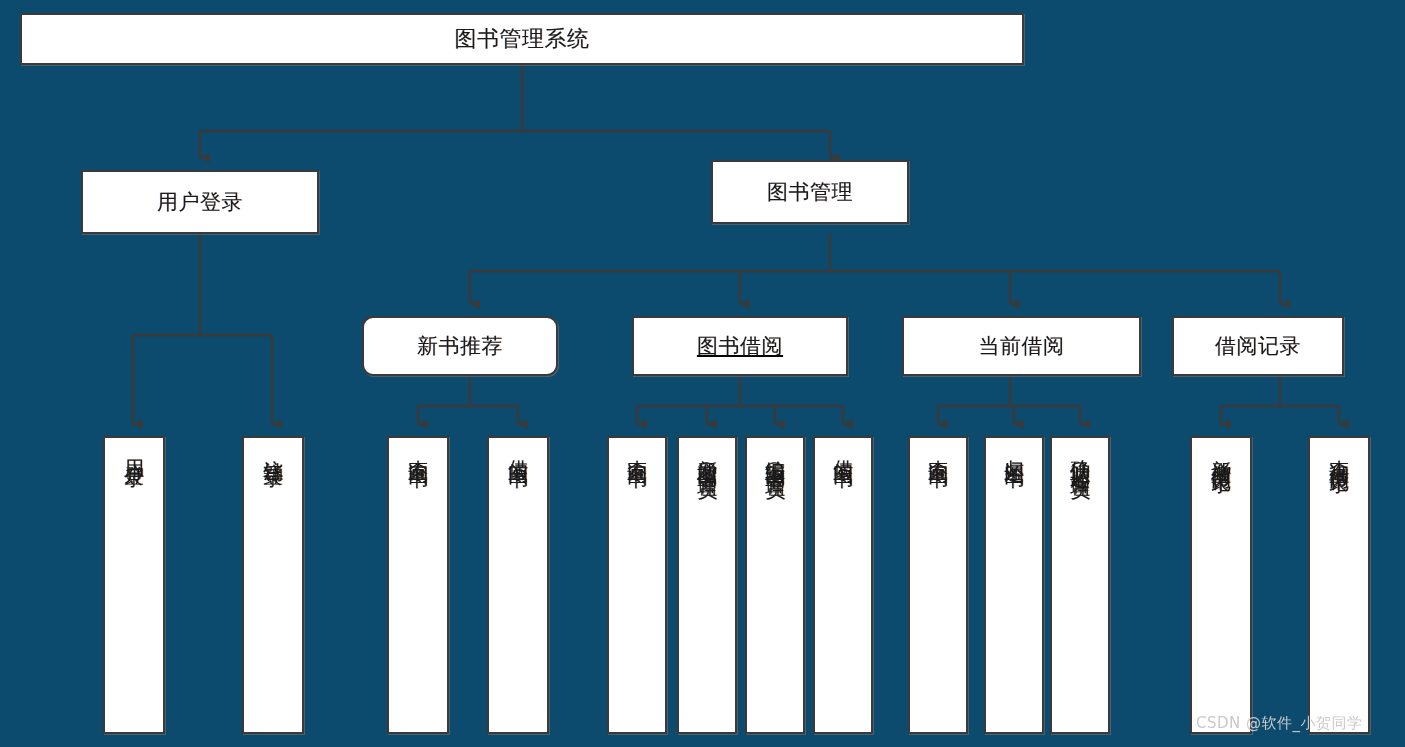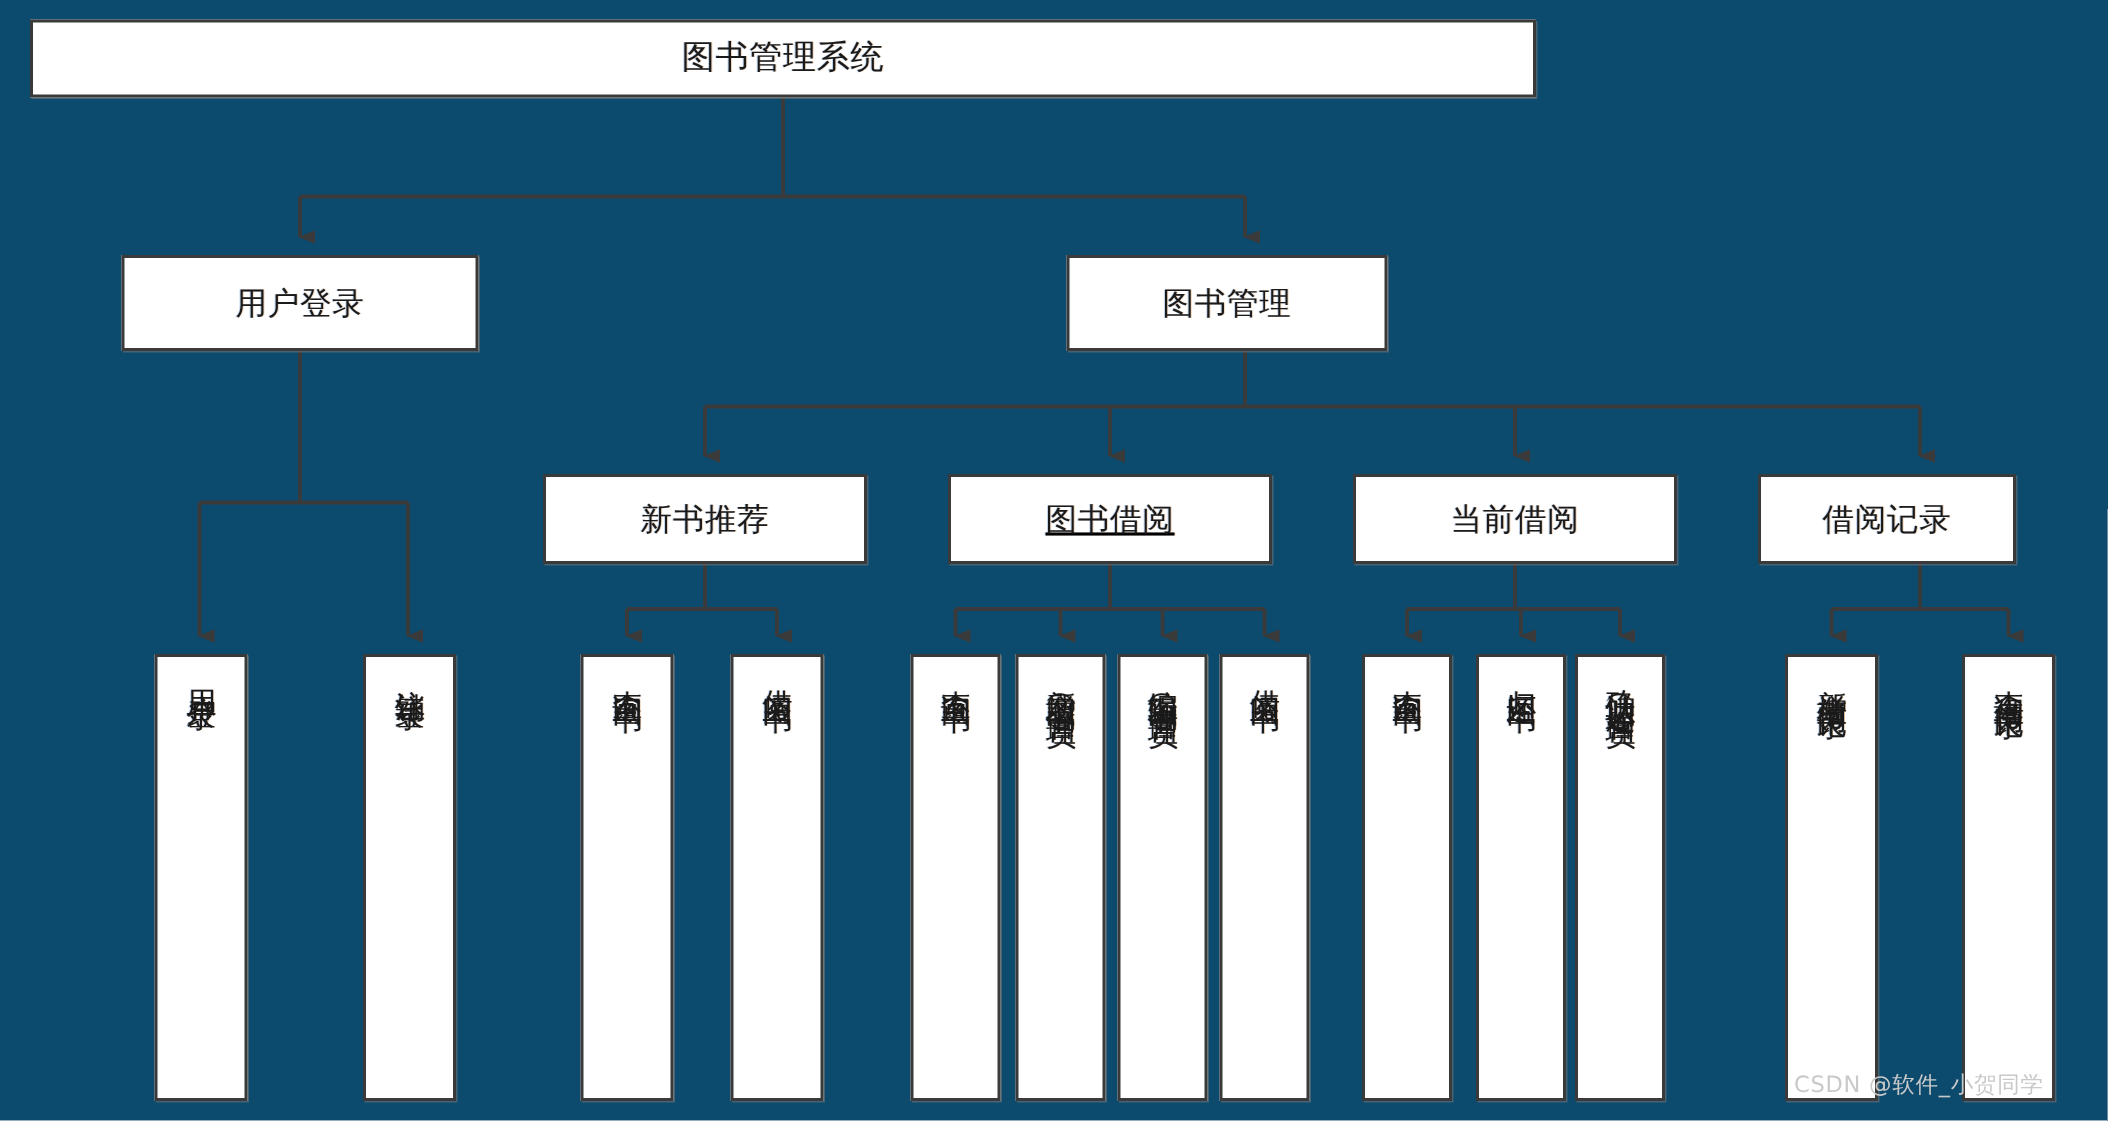--- a/index.html
+++ b/index.html
@@ -124,31 +124,31 @@
     </g>
   </svg>
 
   <div class="node root" style="left:20px; top:13px; width:1004px; height:52px;">
     <span class="label">图书管理系统</span>
   </div>
 
   <div class="node" style="left:81px; top:170px; width:238px; height:64px;">
     <span class="label">用户登录</span>
   </div>
-  <div class="node" style="left:711px; top:170px; width:214px; height:64px;">
+  <div class="node" style="left:711px; top:160px; width:198px; height:64px;">
     <span class="label">图书管理</span>
   </div>
 
-  <div class="node" style="left:362px; top:316px; width:216px; height:60px;">
+  <div class="node" style="left:362px; top:316px; width:196px; height:60px;border-radius:11px;">
     <span class="label">新书推荐</span>
   </div>
   <div class="node" style="left:632px; top:316px; width:216px; height:60px;text-decoration:underline;">
     <span class="label">图书借阅</span>
   </div>
-  <div class="node" style="left:902px; top:316px; width:216px; height:60px;">
+  <div class="node" style="left:902px; top:316px; width:239px; height:60px;">
     <span class="label">当前借阅</span>
   </div>
   <div class="node" style="left:1172px; top:316px; width:172px; height:60px;">
     <span class="label">借阅记录</span>
   </div>
 
   <div class="node leaf" style="left:103px; top:436px; width:62px; height:298px;">
     <span class="label">用户登录</span>
   </div>
   <div class="node leaf" style="left:242px; top:436px; width:62px; height:298px;">

